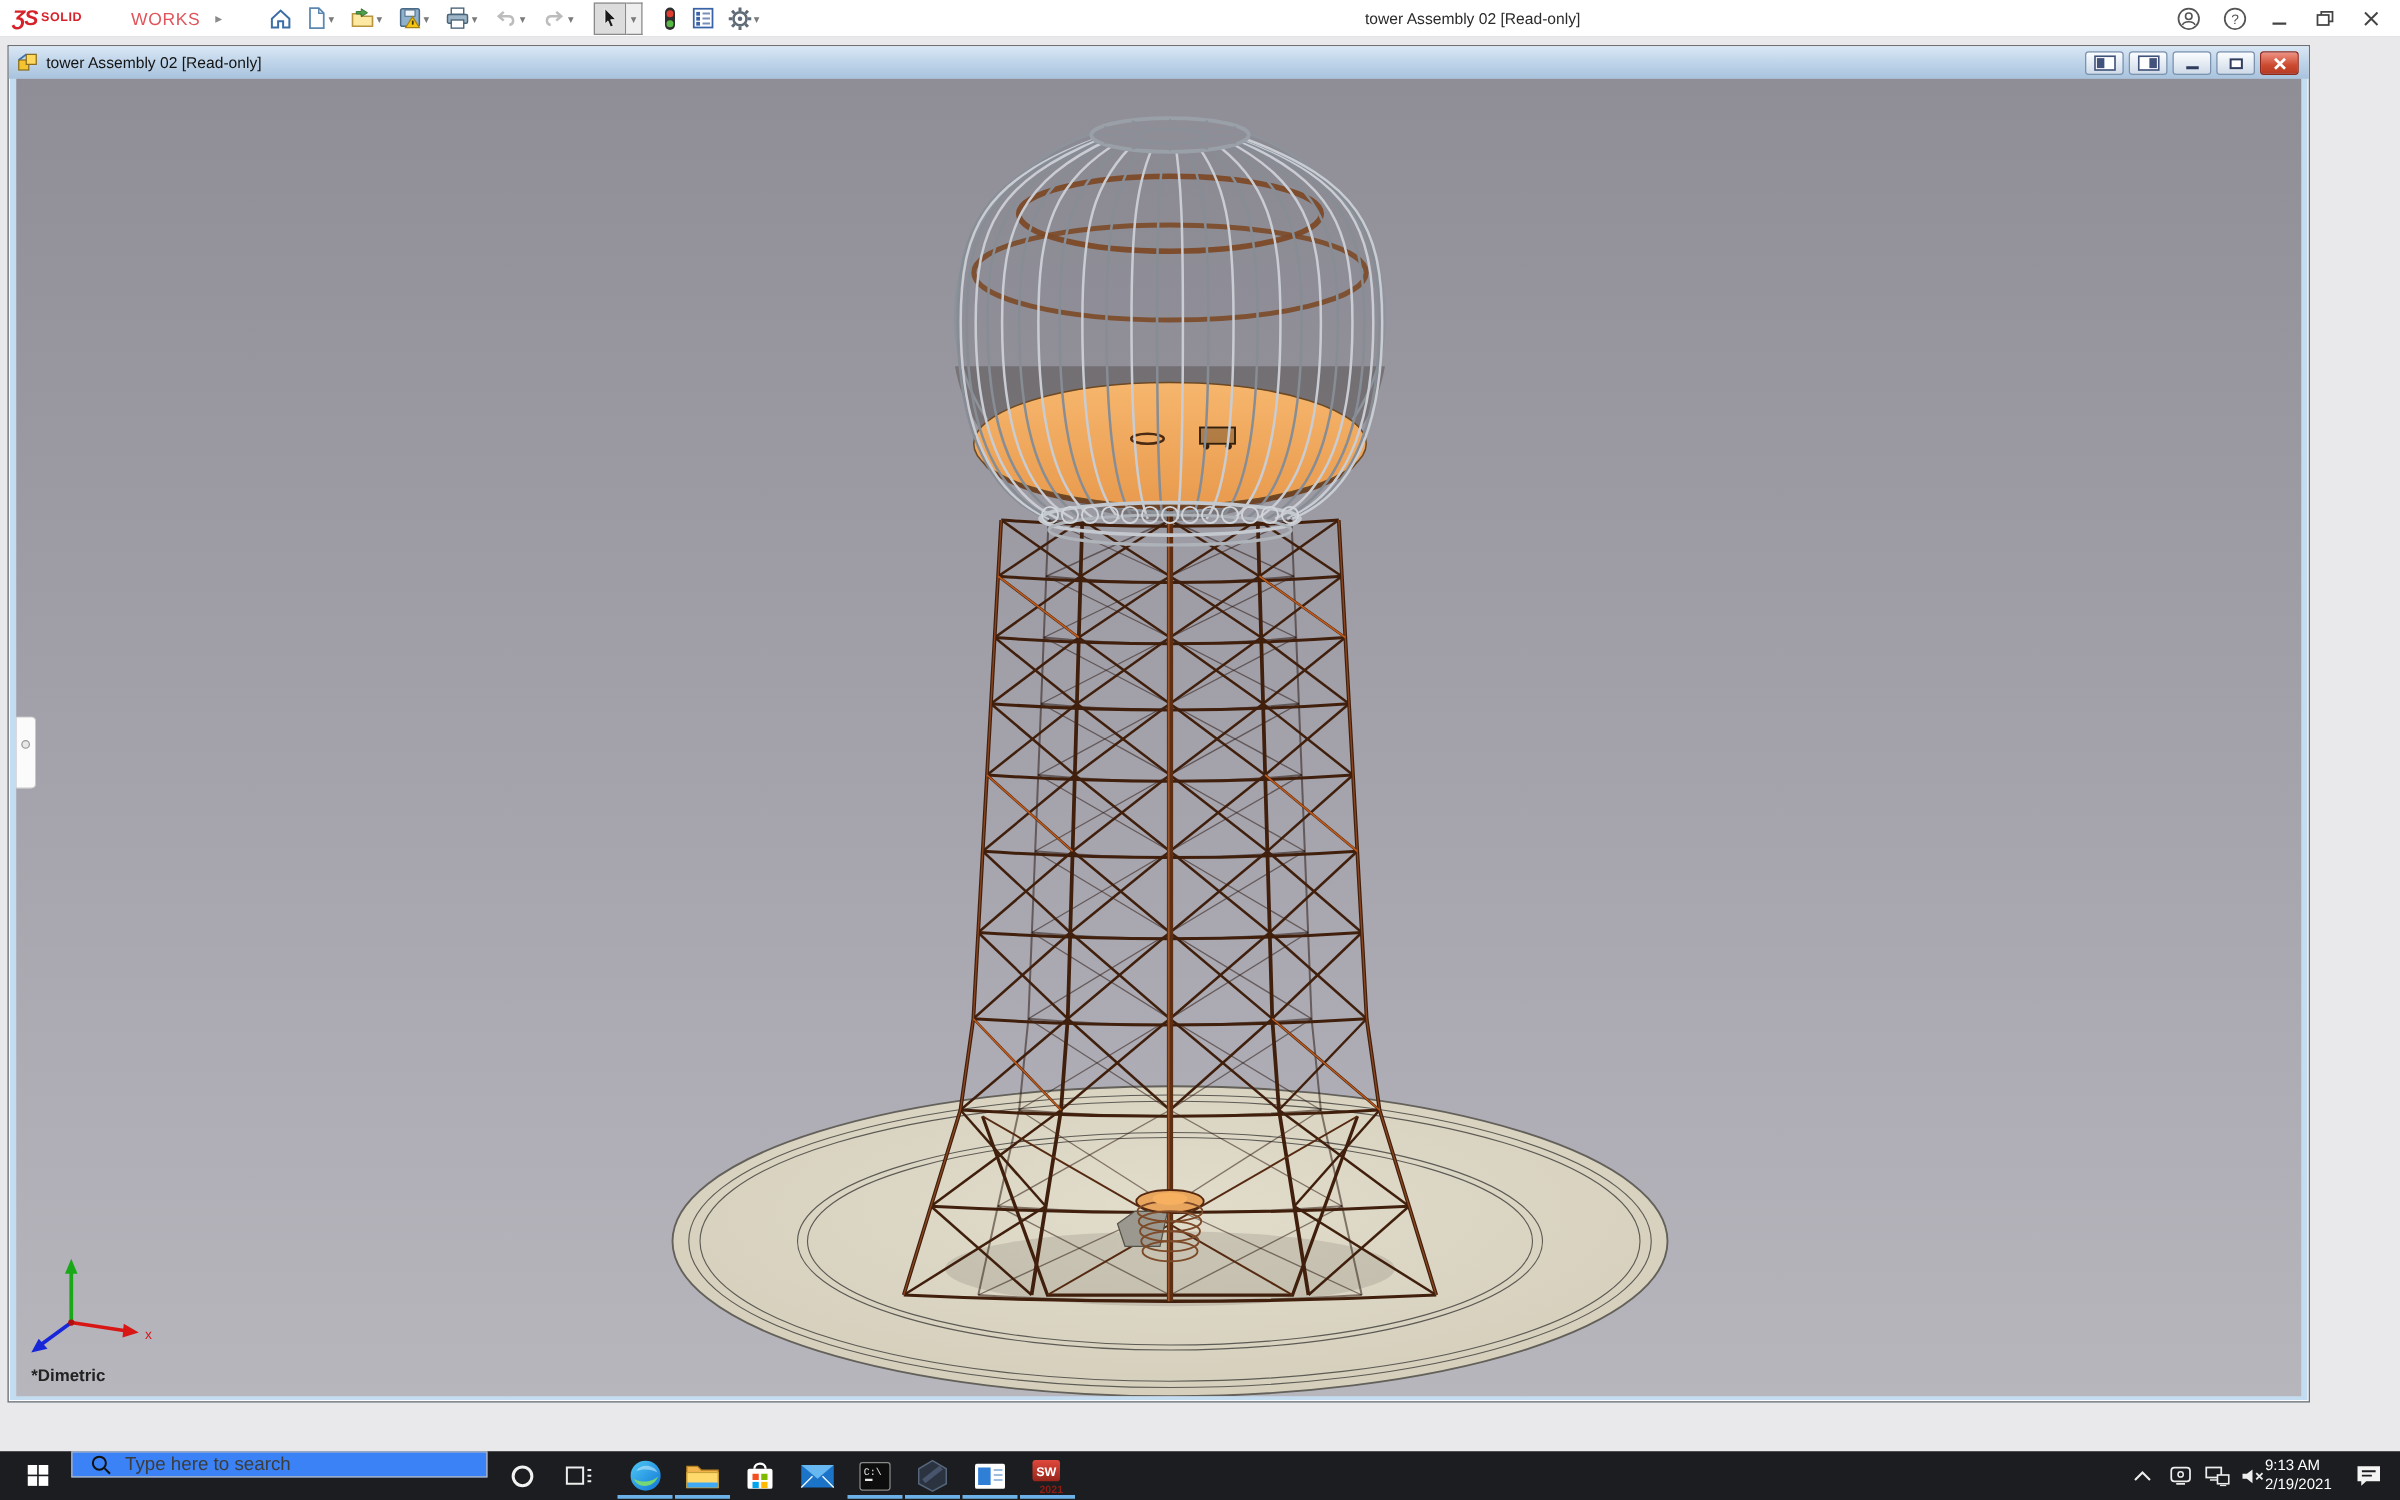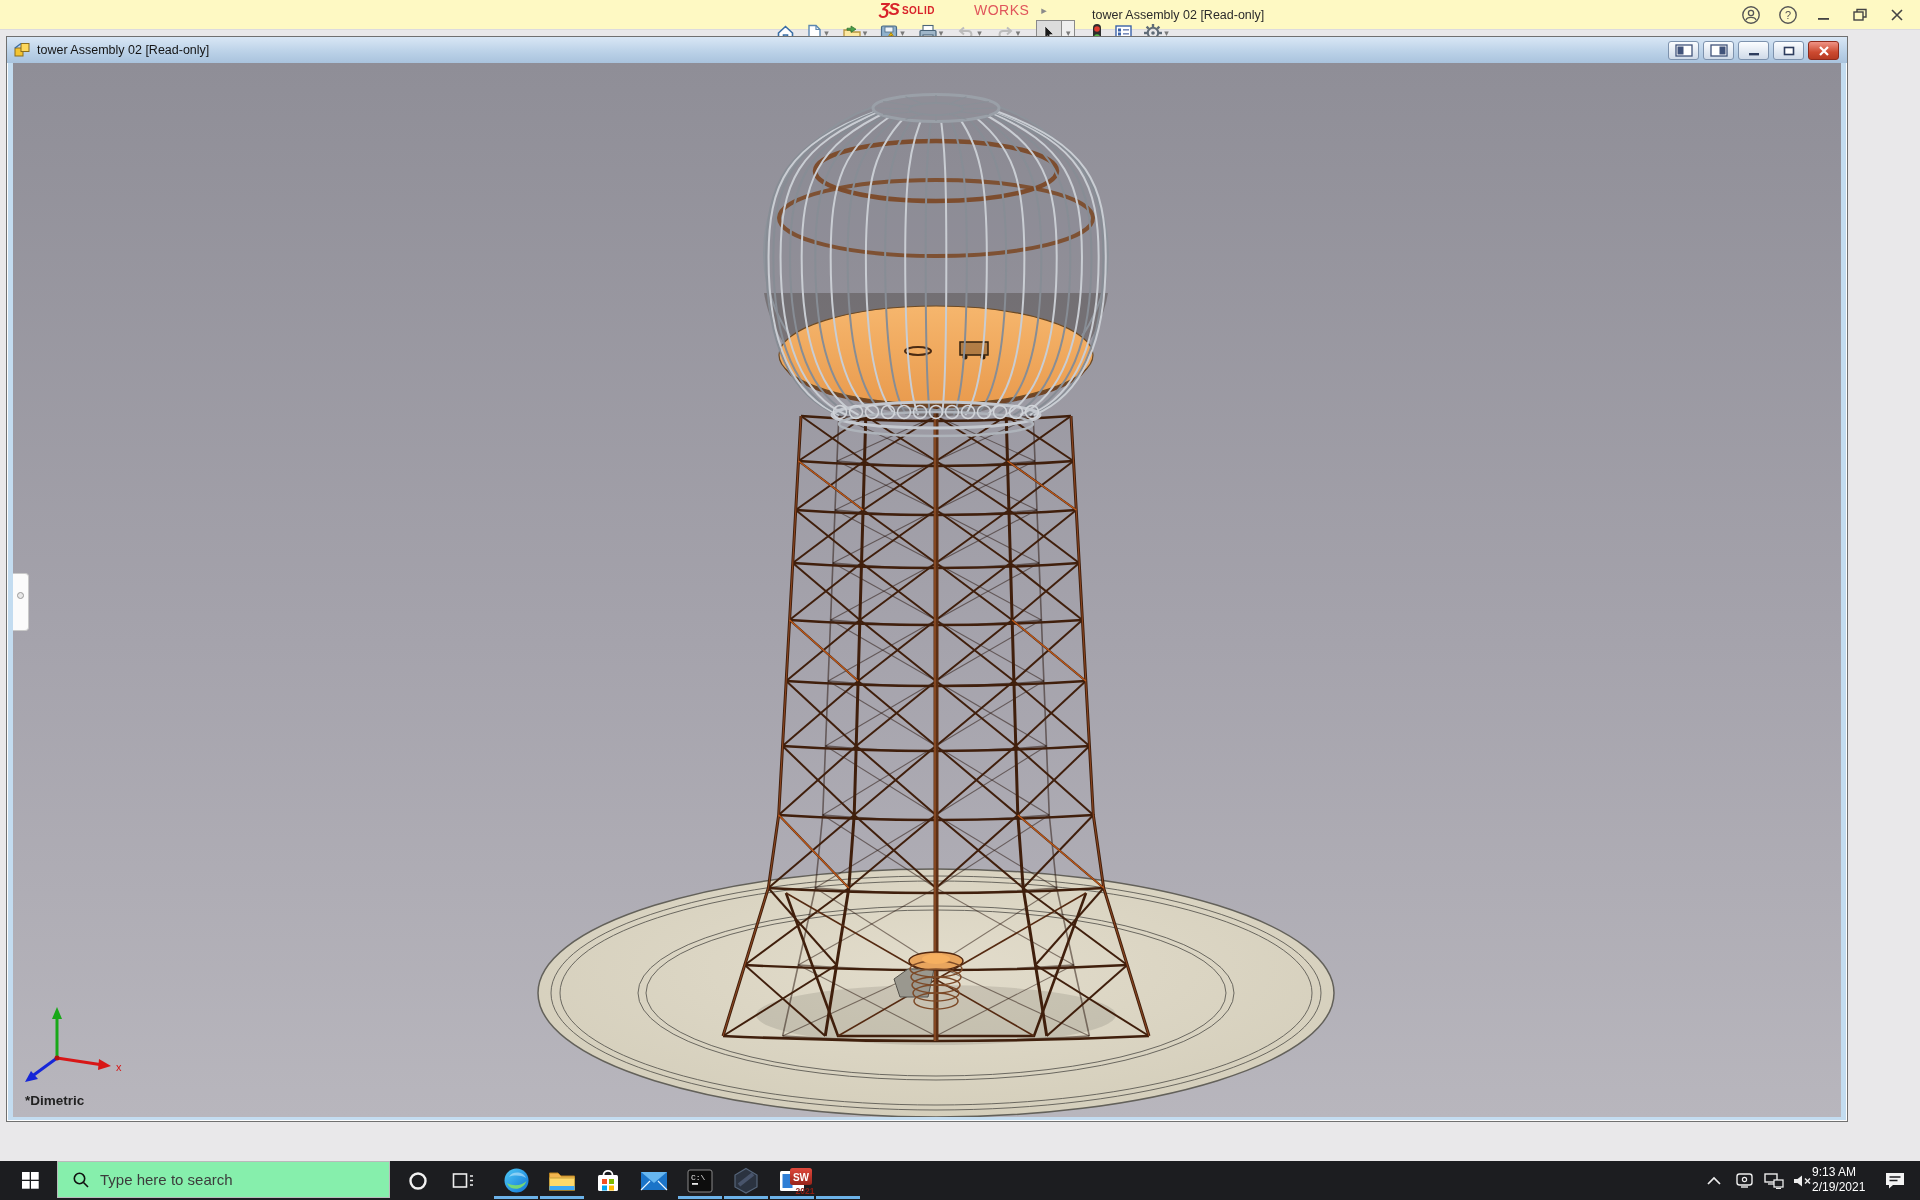--- a/index.html
+++ b/index.html
@@ -1,20 +1,20 @@
 <!DOCTYPE html>
 <html><head>
 <meta charset="utf-8">
 <style>
   html,body{margin:0;padding:0;width:1920px;height:1200px;overflow:hidden;
     font-family:"Liberation Sans",sans-serif;background:#e9e8ea;}
   *{box-sizing:border-box;}
   
-  .appbar{position:absolute;left:0;top:0;width:1920px;height:30px;background:#fef9c3;
-    border-bottom:1px solid #dcdbdd;display:flex;align-items:center;flex-direction:column;}
+  .appbar{position:absolute;left:0;top:0;width:1920px;height:30px;background:#ffffff;
+    border-bottom:1px solid #dcdbdd;display:flex;align-items:center;}
   .brand{display:flex;align-items:center;margin-left:10px;white-space:nowrap;}
   .brand .ds{color:#d8222a;font-weight:bold;font-style:italic;font-size:17px;letter-spacing:-1px;margin-right:3px;}
   .brand .solid{color:#d8222a;font-weight:bold;font-size:10px;letter-spacing:.5px;}
   .brand .works{color:#e0555b;font-size:14px;letter-spacing:.5px;padding-left:39px;}
   .brand-arrow{color:#8a8a8a;font-size:11px;margin:0 4px 0 12px;}
   .tbar{display:flex;align-items:center;margin-left:28px;}
   .tbtn{display:flex;align-items:center;justify-content:center;height:26px;padding:0 3px;margin:0 2px;}
   .caret{color:#7a7a7a;font-size:9px;margin:0 3px 0 1px;}
   .selbox{border:1px solid #8a8a8a;background:#dcdcdc;width:26px;height:26px;
     display:flex;align-items:center;justify-content:center;}
@@ -36,21 +36,21 @@
   .viewport{position:absolute;left:6px;top:26px;width:1828px;height:1054px;
     background:linear-gradient(#8f8e97,#a5a3ac 55%,#b8b6bd);overflow:hidden;}
   .view-label{position:absolute;left:12px;top:1030px;font-size:13.5px;font-weight:bold;color:#222;}
   .side-tab{position:absolute;left:0;top:510px;width:16px;height:58px;background:#fbfbfb;
     border:1px solid #c9c9c9;border-left:none;border-radius:0 4px 4px 0;}
   .side-tab .dot{position:absolute;left:4px;top:18px;width:7px;height:7px;border-radius:50%;
     background:#e8e8e8;border:1px solid #9a9a9a;}
   
   .taskbar{position:absolute;left:0;top:1161px;width:1920px;height:39px;background:#1c1d20;}
   .tb-abs{position:absolute;top:0;height:39px;display:flex;align-items:center;justify-content:center;}
-  .searchbox{position:absolute;left:57px;top:0;width:333px;height:37px;background:#86efac;
+  .searchbox{position:absolute;left:57px;top:0;width:333px;height:21px;background:#3b82f6;
     border:1px solid #b9b9bb;display:flex;align-items:center;}
   .searchbox input{border:none;background:transparent;outline:none;font-size:15px;color:#1e1e1e;
     font-family:"Liberation Sans",sans-serif;width:250px;}
   .searchbox input::placeholder{color:#3c3c3c;opacity:1;}
   .underline{position:absolute;top:35px;height:3px;width:44px;background:#6cb2e8;}
   .traytime{position:absolute;left:1812px;top:4px;width:72px;height:31px;color:#fff;font-size:12px;
     text-align:left;line-height:15px;}
 </style>
 </head>
 <body>
@@ -584,21 +584,21 @@
         <path d="M6 18 L20 7" stroke="#48546b" stroke-width="4"></path>
       </svg>
   </div>
   <div class="tb-abs" style="left:770px;width:44px;">
     <svg width="26" height="22">
         <rect x="1" y="1" width="24" height="20" rx="1.5" fill="#fff"></rect>
         <rect x="3.5" y="4" width="10" height="14" fill="#2f7fd6"></rect>
         <path d="M16 6 h7 M16 10 h7 M16 14 h7" stroke="#9cbde0" stroke-width="1.6"></path>
       </svg>
   </div>
-  <div class="tb-abs" style="left:780px;width:44px;text-align:right;">
+  <div class="tb-abs" style="left:816px;width:44px;text-align:right;">
     <svg width="28" height="28">
       <defs>
           <linearGradient id="swR" x1="0" y1="0" x2="0" y2="1">
             <stop offset="0" stop-color="#e0483c"></stop>
             <stop offset="1" stop-color="#97241a"></stop>
           </linearGradient>
         </defs>
       <rect x="2" y="1" width="22" height="17" rx="2.5" fill="url(#swR)"></rect>
       <text x="13" y="13.5" text-anchor="middle" font-size="10" font-weight="bold" fill="#fff" font-family="Liberation Sans">SW</text>
       <text x="17" y="27" text-anchor="middle" font-size="8.5" font-weight="bold" fill="#8f1d12" font-family="Liberation Sans">2021</text>

